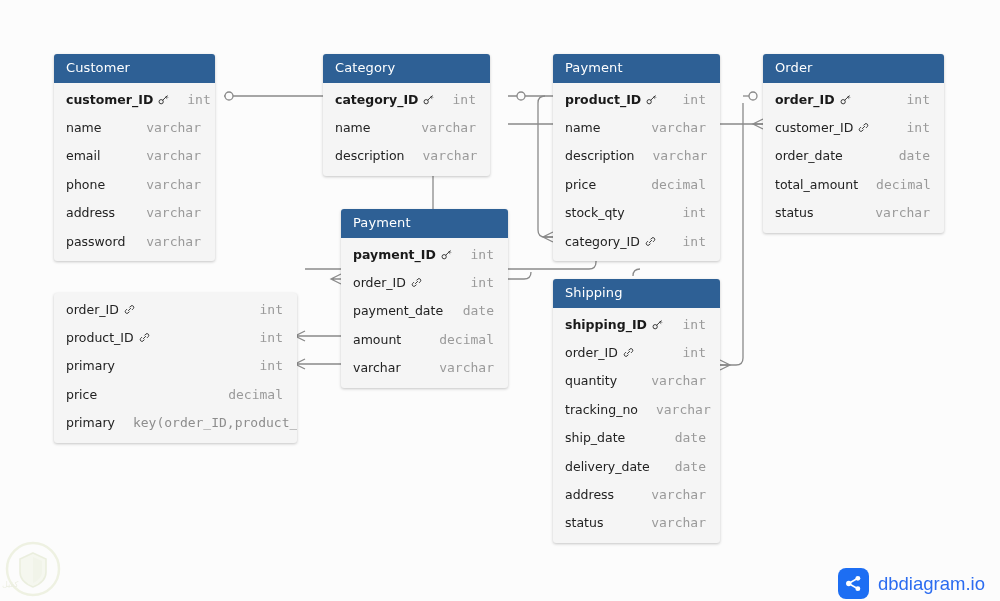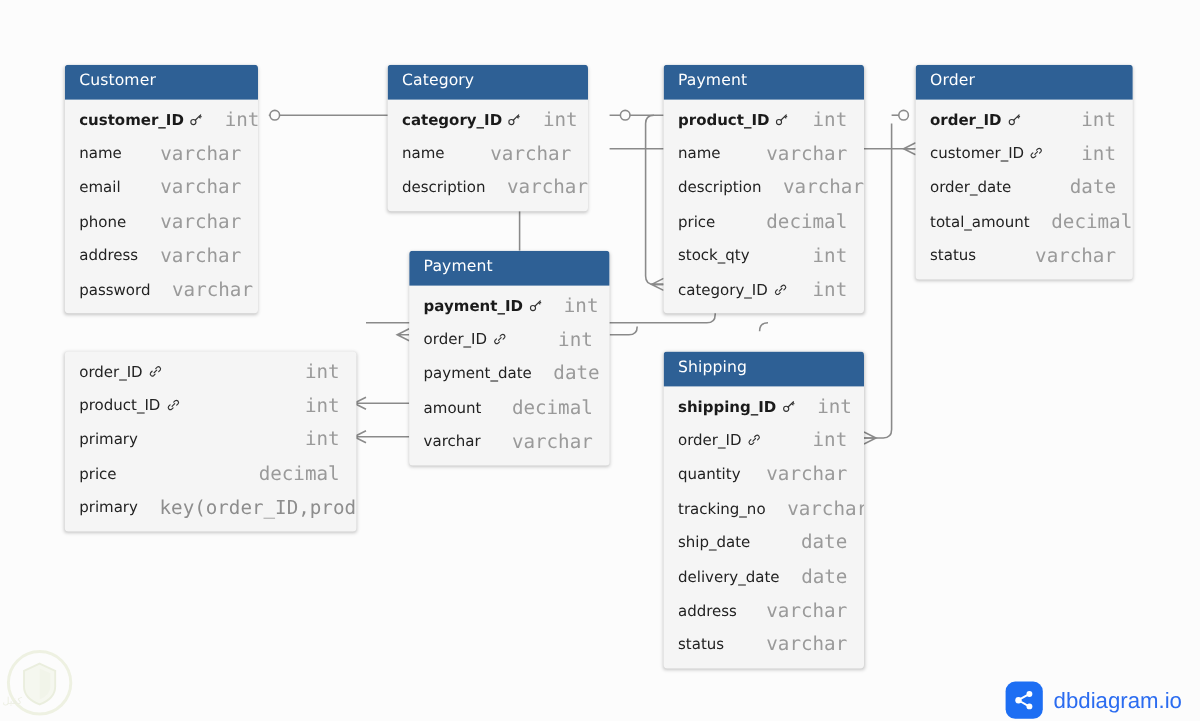--- a/index.html
+++ b/index.html
@@ -48,21 +48,21 @@
     padding: 0 14px 0 12px;
     height: 28.4px;
     font-size: 12.5px;
     color: #222222;
     white-space: nowrap;
   }
   .fname { display: flex; align-items: center; gap: 5px; }
   .row.pk .fname { font-weight: bold; color: #1a1a1a; }
   .ftype {
     color: #9a9a9a;
-    font-size: 16px;
+    font-size: 13px;
     font-family: "DejaVu Sans Mono", monospace;
     padding-left: 18px;
   }
   .row.note .ftype { color: #8d8d8d; }
   .ico { width: 11px; height: 11px; display: inline-block; flex: none; }
   .ico svg { display: block; }
 
   
   #brand {
     position: absolute;
@@ -421,21 +421,21 @@
             <div class="ftype">decimal</div>
           </div>
           <div class="row note">
             <div class="fname">
               <span>primary</span>
             </div>
             <div class="ftype">key(order_ID,product_ID)</div>
           </div>
         </div>
       </div>
-      <div class="table" style="left: 553px; top: 293px; width: 167px;">
+      <div class="table" style="left: 553px; top: 279px; width: 167px;">
         <div class="tbl-header">Shipping</div>
         <div class="tbl-body">
           <div class="row pk">
             <div class="fname">
               <span>shipping_ID</span>
               <span class="ico">
                 <svg width="11" height="11" viewBox="0 0 16 16" fill="none" stroke="#333" stroke-width="1.4">
                   <circle cx="4.6" cy="11.2" r="3.1"></circle>
                   <path d="M6.9 9 L13.4 2.6 M11.3 4.7 L12.9 6.3 M12.6 3.4 L14 4.8" stroke-linecap="round"></path>
                 </svg>

